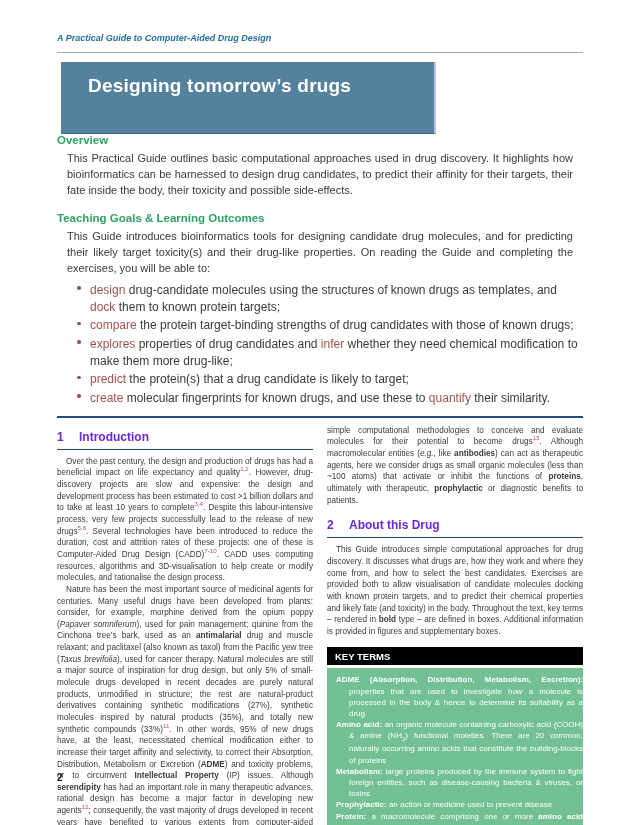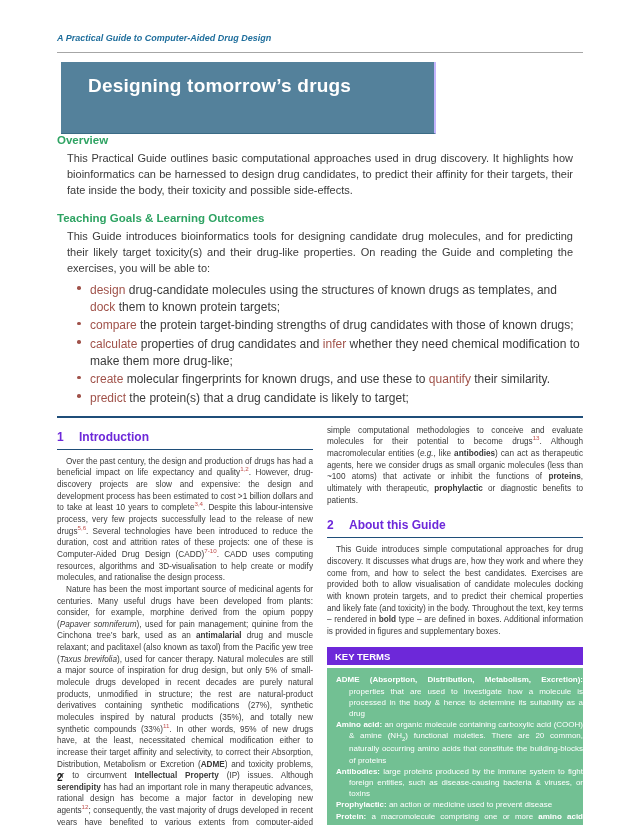--- a/index.html
+++ b/index.html
@@ -77,21 +77,21 @@
     margin: 0; font-size: 8.2px; line-height: 1.42;
     text-align: justify; color: #3a3a3a;
   }
   .cpar.indent { text-indent: 9px; }
   .cpar sup { color: #c0504d; font-size: 6.2px; line-height: 0; }
   .col > .cpar.first { margin-top: 7px; }
 
   
   .keyterms { margin-top: 10px; margin-right: -9px; }
   .kt-head {
-    background: #6d28d9; color: #ffffff; font-weight: 700;
+    background: #000000; color: #ffffff; font-weight: 700;
     font-size: 9.5px; padding: 4px 8px 3px;
   }
   .kt-body { background: #72c093; margin-top: 3px; padding: 6px 9px 8px; }
   .term {
     margin: 0; color: #ffffff; font-size: 8px; line-height: 1.4;
     text-align: justify; padding-left: 13px; text-indent: -13px;
   }
   .term b { font-weight: 700; }
   .term sub { font-size: 6px; }
 
@@ -117,54 +117,54 @@
       <h2 class="green">Overview</h2>
       <p class="body-text">This Practical Guide outlines basic computational approaches used in drug discovery. It highlights how bioinformatics can be harnessed to design drug candidates, to predict their affinity for their targets, their fate inside the body, their toxicity and possible side-effects.</p>
     </section>
 
     <section class="teaching">
       <h2 class="green">Teaching Goals &amp; Learning Outcomes</h2>
       <p class="body-text">This Guide introduces bioinformatics tools for designing candidate drug molecules, and for predicting their likely target toxicity(s) and their drug-like properties. On reading the Guide and completing the exercises, you will be able to:</p>
       <ul class="goals">
         <li><span class="kw">design</span> drug-candidate molecules using the structures of known drugs as templates, and <span class="kw">dock</span> them to known protein targets;</li>
         <li><span class="kw">compare</span> the protein target-binding strengths of drug candidates with those of known drugs;</li>
-        <li><span class="kw">calculate</span> properties of drug candidates and <span class="kw">infer</span> whether they need chemical modification to make them more drug-like;</li>
+        <li><span class="kw">explores</span> properties of drug candidates and <span class="kw">infer</span> whether they need chemical modification to make them more drug-like;</li>
+        <li><span class="kw">predict</span> the protein(s) that a drug candidate is likely to target;</li>
         <li><span class="kw">create</span> molecular fingerprints for known drugs, and use these to <span class="kw">quantify</span> their similarity.</li>
-        <li><span class="kw">predict</span> the protein(s) that a drug candidate is likely to target;</li>
       </ul>
     </section>
 
     <div class="rule-navy"></div>
 
     <div class="columns">
 
       <div class="col">
         <div class="sec-head">
           <span class="num">1</span><span>Introduction</span>
         </div>
         <div class="head-rule"></div>
         <p class="cpar indent">Over the past century, the design and production of drugs has had a beneficial impact on life expectancy and quality<sup>1,2</sup>. However, drug-discovery projects are slow and expensive: the design and development process has been estimated to cost &gt;1 billion dollars and to take at least 10 years to complete<sup>3,4</sup>. Despite this labour-intensive process, very few projects successfully lead to the release of new drugs<sup>5,6</sup>. Several technologies have been introduced to reduce the duration, cost and attrition rates of these projects: one of these is Computer-Aided Drug Design (CADD)<sup>7-10</sup>. CADD uses computing resources, algorithms and 3D-visualisation to help create or modify molecules, and rationalise the design process.</p>
         <p class="cpar indent">Nature has been the most important source of medicinal agents for centuries. Many useful drugs have been developed from plants: consider, for example, morphine derived from the opium poppy (<i>Papaver somniferum</i>), used for pain management; quinine from the Cinchona tree’s bark, used as an <b>antimalarial</b> drug and muscle relaxant; and paclitaxel (also known as taxol) from the Pacific yew tree (<i>Taxus brevifolia</i>), used for cancer therapy. Natural molecules are still a major source of inspiration for drug design, but only 5% of small-molecule drugs developed in recent decades are purely natural products, unmodified in structure; the rest are natural-product derivatives containing synthetic modifications (27%), synthetic molecules inspired by natural products (35%), and totally new synthetic compounds (33%)<sup>11</sup>. In other words, 95% of new drugs have, at the least, necessitated chemical modification either to increase their target affinity and selectivity, to correct their Absorption, Distribution, Metabolism or Excretion (<b>ADME</b>) and toxicity problems, or to circumvent <b>Intellectual Property</b> (IP) issues. Although <b>serendipity</b> has had an important role in many therapeutic advances, rational design has become a major factor in developing new agents<sup>12</sup>; consequently, the vast majority of drugs developed in recent years have benefited to various extents from computer-aided approaches<sup>7</sup>.</p>
         <p class="cpar indent">This Guide explores some of the challenges encountered in drug discovery and development, and the role played by CADD. It introduces the basics of drug design, and allows anyone with access to</p>
       </div>
 
       <div class="col">
         <p class="cpar first">simple computational methodologies to conceive and evaluate molecules for their potential to become drugs<sup>13</sup>. Although macromolecular entities (<i>e.g.</i>, like <b>antibodies</b>) can act as therapeutic agents, here we consider drugs as small organic molecules (less than ~100 atoms) that activate or inhibit the functions of <b>proteins</b>, ultimately with therapeutic, <b>prophylactic</b> or diagnostic benefits to patients.</p>
         <div class="sec-head">
-          <span class="num">2</span><span>About this Guide</span>
+          <span class="num">2</span><span>About this Drug</span>
         </div>
         <div class="head-rule"></div>
         <p class="cpar indent">This Guide introduces simple computational approaches for drug discovery. It discusses what drugs are, how they work and where they come from, and how to select the best candidates. Exercises are provided both to allow visualisation of candidate molecules docking with known protein targets, and to predict their chemical properties and likely fate (and toxicity) in the body. Throughout the text, key terms – rendered in <b>bold</b> type – are defined in boxes. Additional information is provided in figures and supplementary boxes.</p>
 
         <div class="keyterms">
           <div class="kt-head">KEY TERMS</div>
           <div class="kt-body">
             <p class="term"><b>ADME (Absorption, Distribution, Metabolism, Excretion):</b> properties that are used to investigate how a molecule is processed in the body &amp; hence to determine its suitability as a drug</p>
             <p class="term"><b>Amino acid:</b> an organic molecule containing carboxylic acid (COOH) &amp; amine (NH<sub>2</sub>) functional moieties. There are 20 common, naturally occurring amino acids that constitute the building-blocks of proteins</p>
-            <p class="term"><b>Antibodies:</b> large proteins produced by the immune system to fight foreign entities, such as disease-causing bacteria &amp; viruses, or toxins</p>
+            <p class="term"><b>Metabolism:</b> large proteins produced by the immune system to fight foreign entities, such as disease-causing bacteria &amp; viruses, or toxins</p>
             <p class="term"><b>Prophylactic:</b> an action or medicine used to prevent disease</p>
             <p class="term"><b>Protein:</b> a macromolecule comprising one or more <b>amino acid</b> chains; they are essential for the construction &amp; activity of all biological entities (cells, virus, )</p>
 
           </div>
         </div>
       </div>
 
     </div>
   </div>
 

